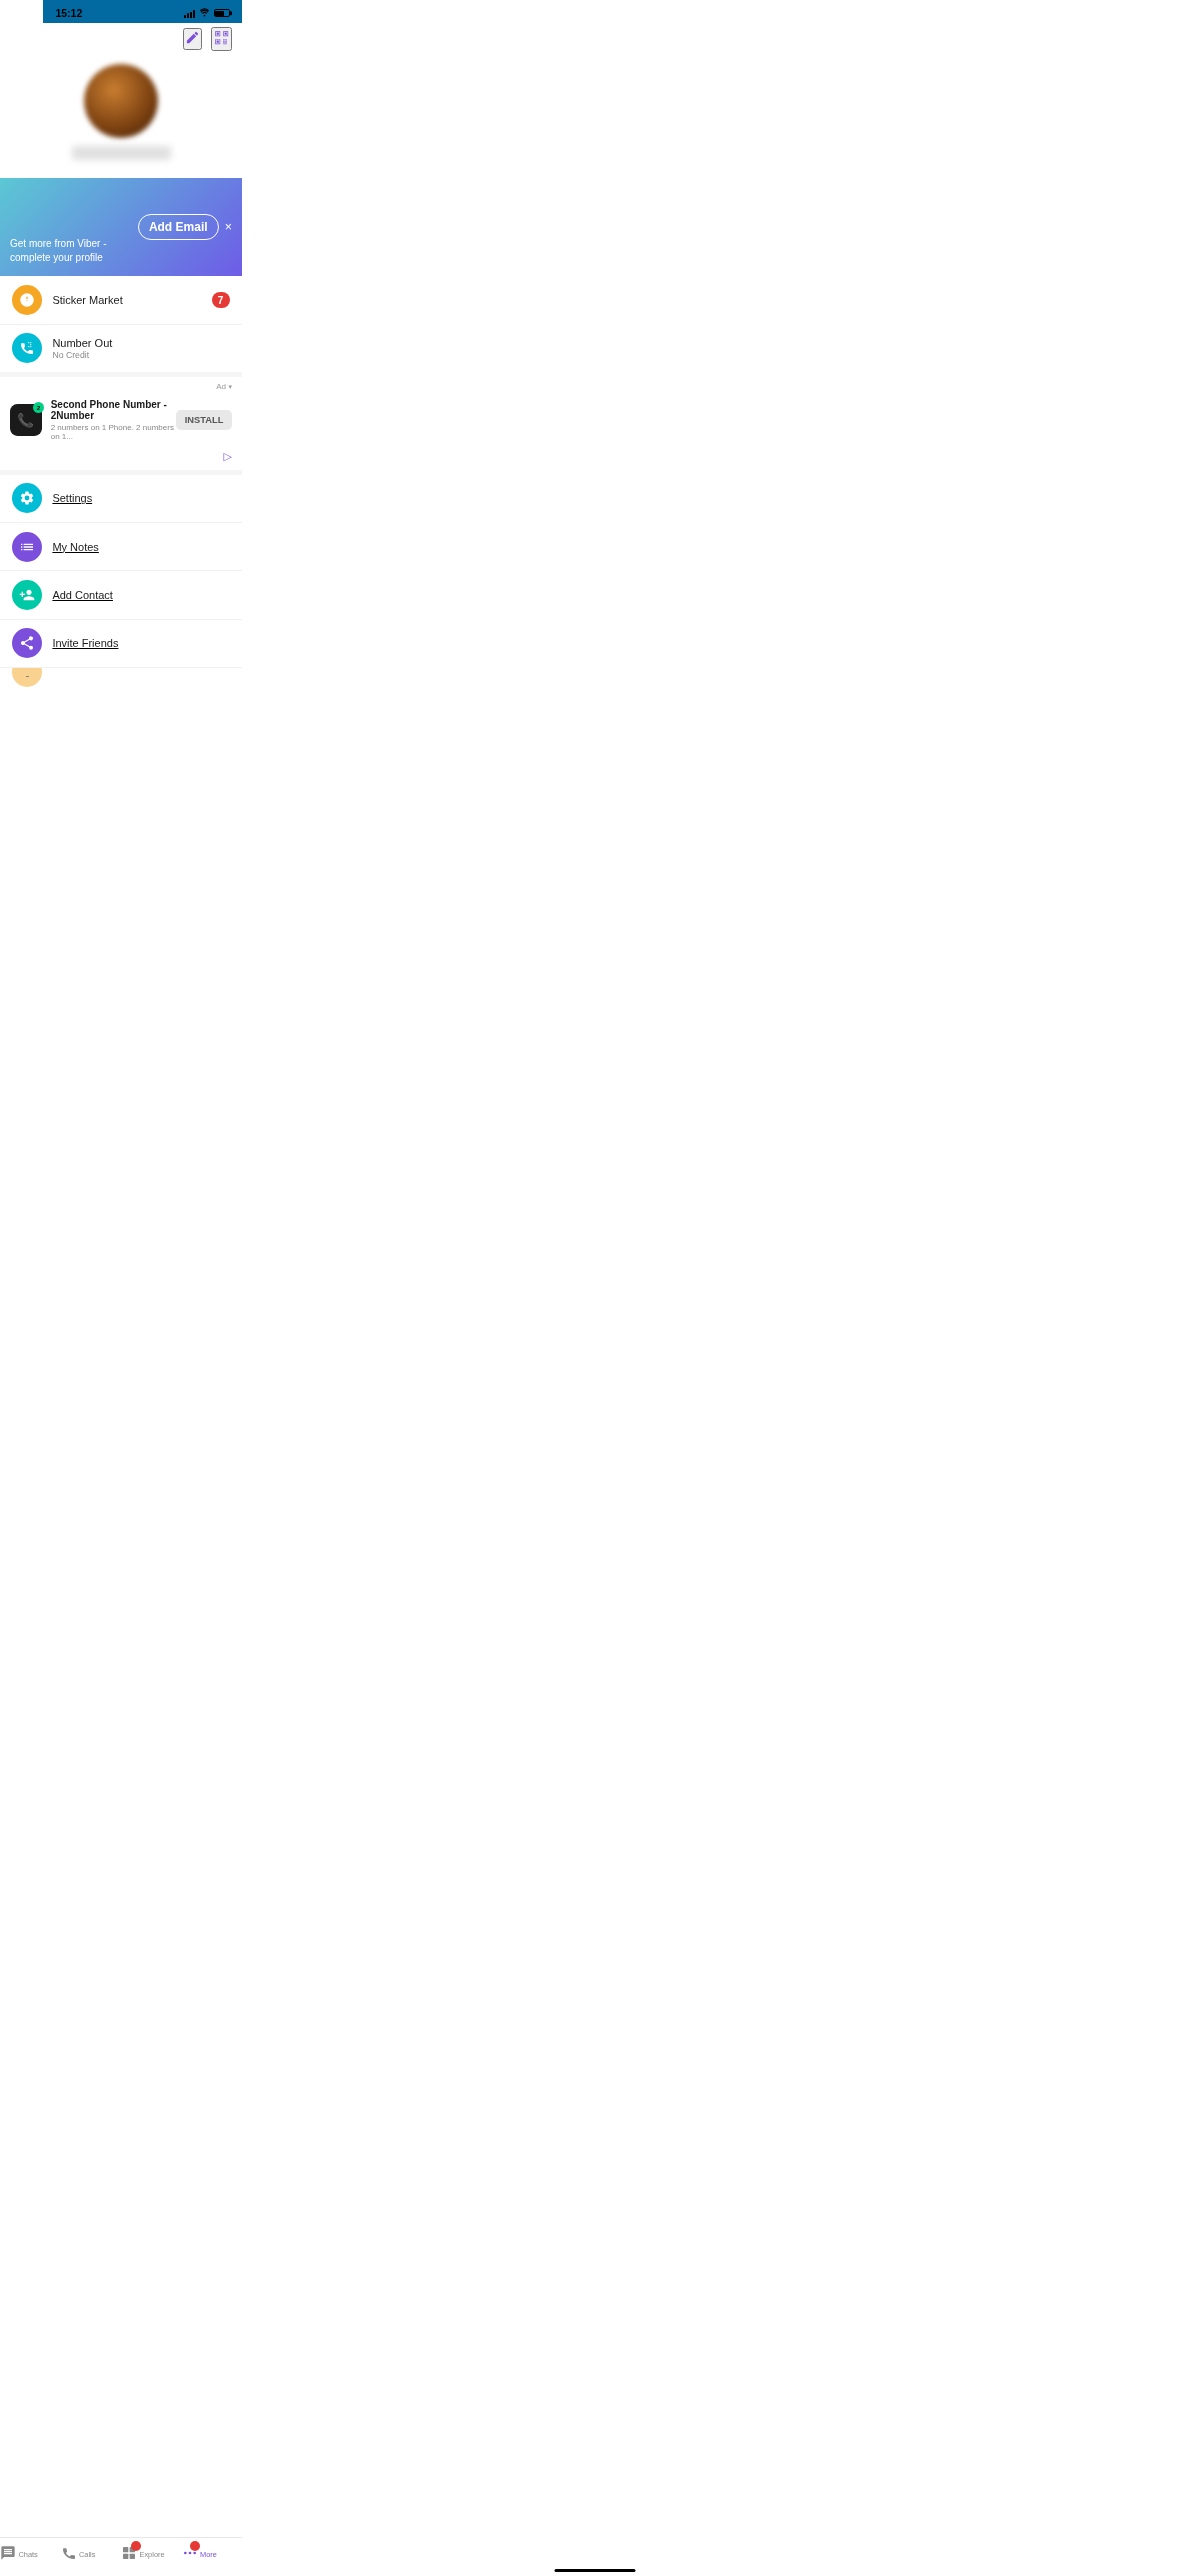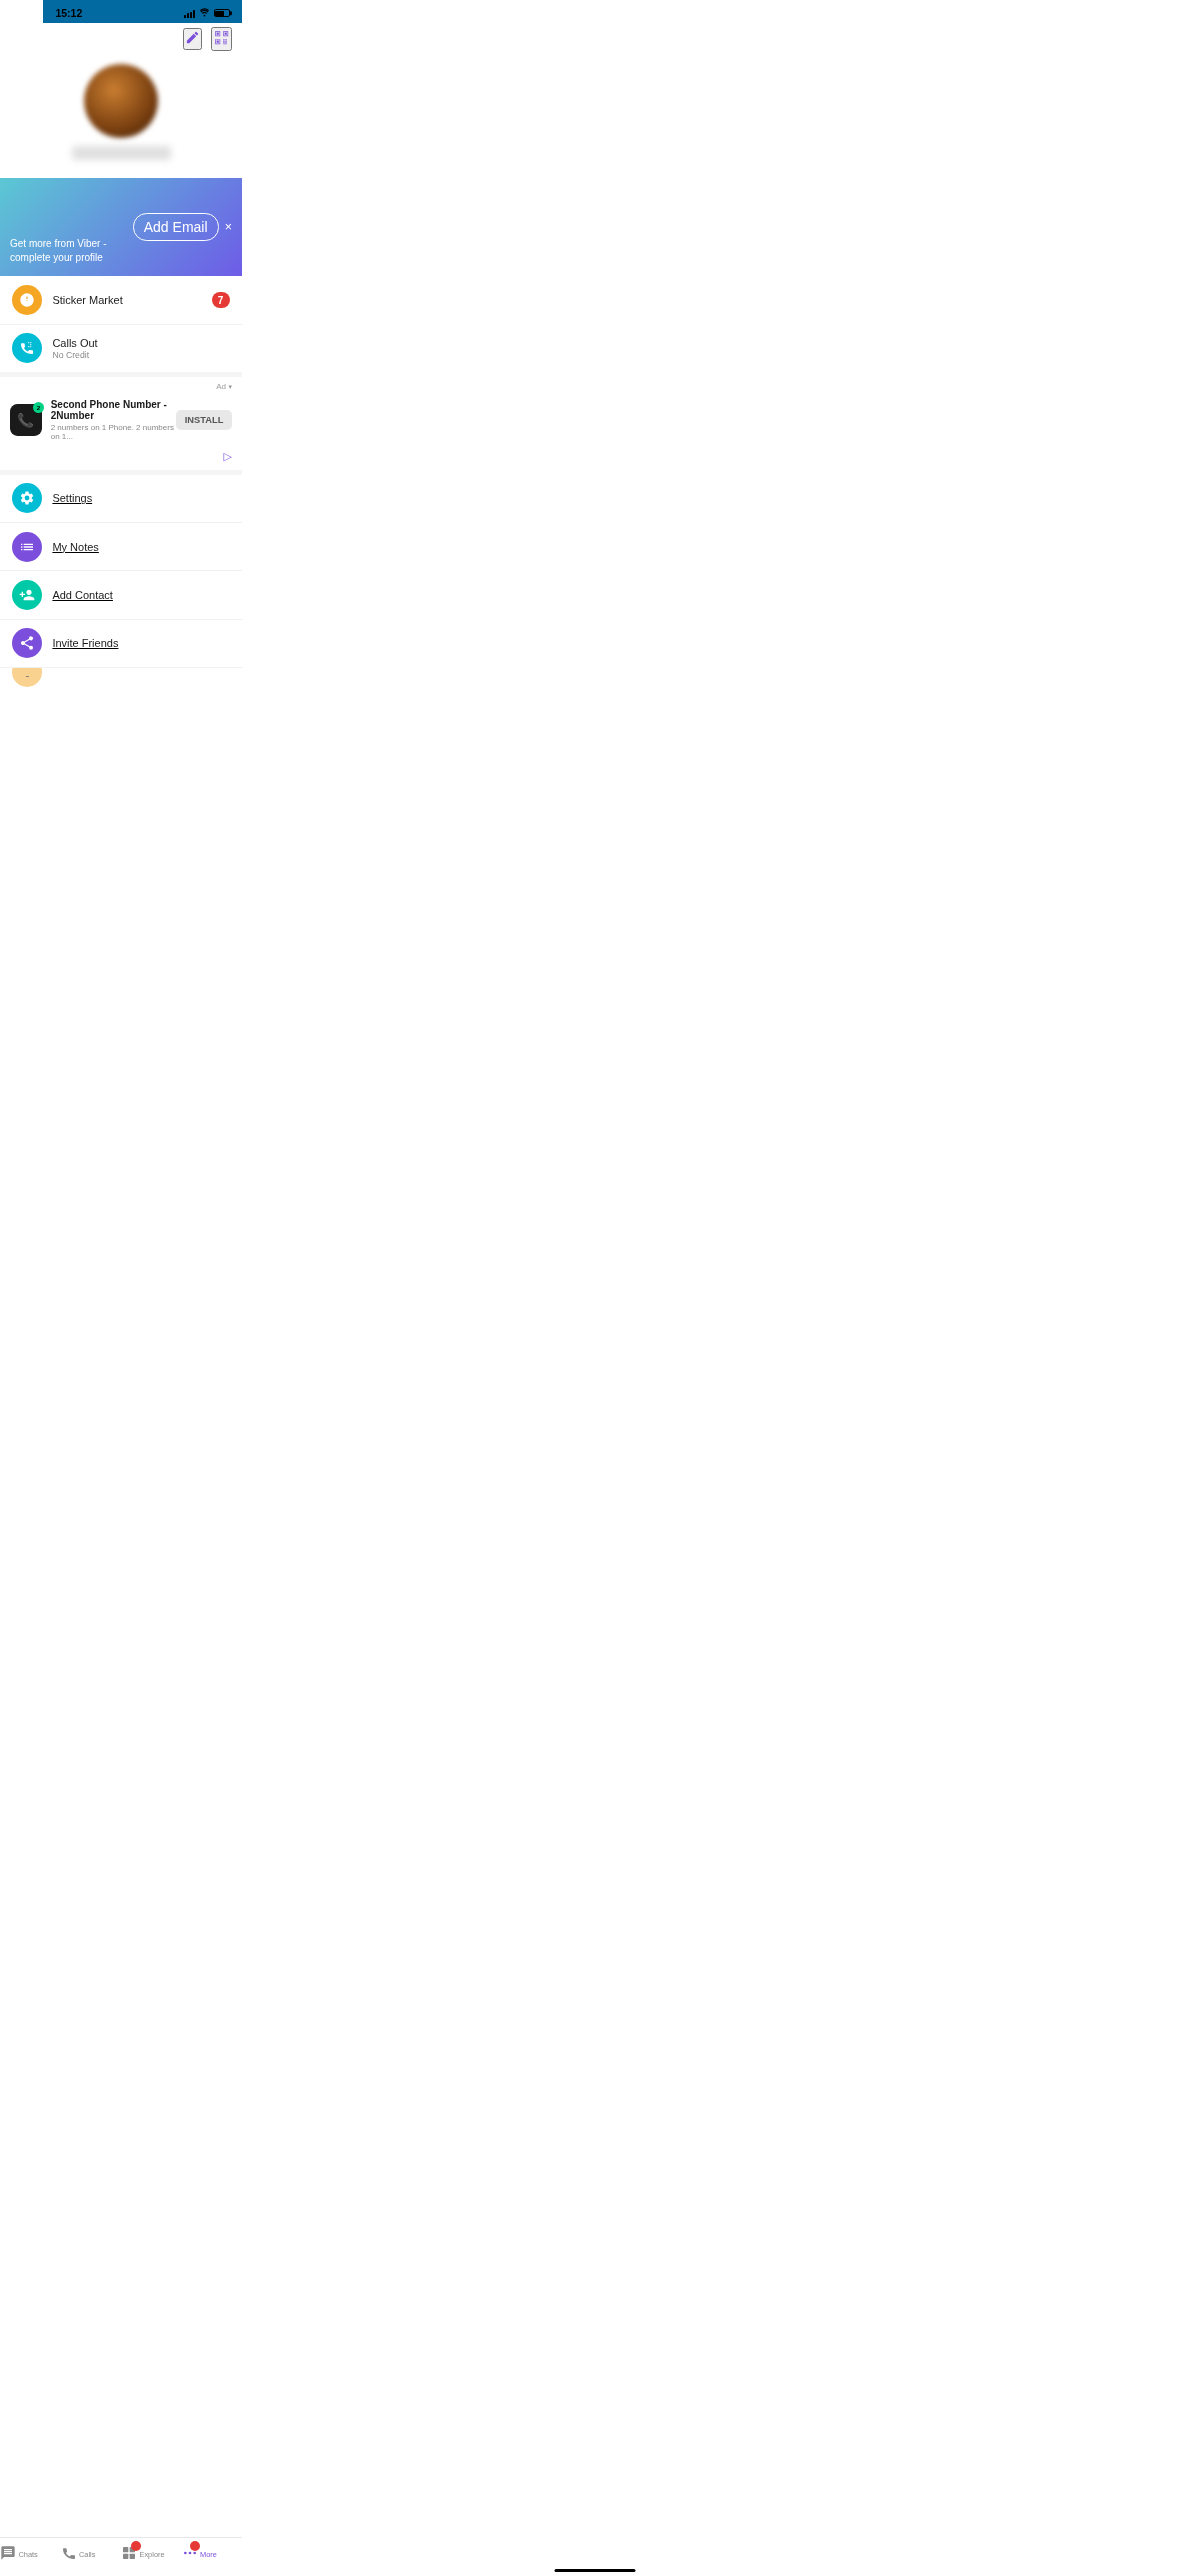--- a/index.html
+++ b/index.html
@@ -152,22 +152,22 @@
       display: flex;
       align-items: center;
       gap: 6.2px;
     }
     .add-email-btn {
       border: 1.2px solid #fff;
       background: transparent;
       color: #fff;
       padding: 5px 10px;
       border-radius: 13.6px;
-      font-size: 14px;
-      font-weight: 400;
+      font-size: 12px;
+      font-weight: 700;
       cursor: pointer;
       white-space: nowrap;
     }
     .close-btn {
       color: #fff;
       font-size: 12.4px;
       cursor: pointer;
       font-weight: 300;
       line-height: 1;
     }
@@ -448,21 +448,21 @@
     </div>
 
     <div class="menu-item">
       <div class="menu-icon teal">
         <svg viewBox="0 0 24 24" fill="white">
             <path d="M6.62 10.79a15.05 15.05 0 0 0 6.59 6.59l2.2-2.2a1 1 0 0 1 1.01-.24 11.5 11.5 0 0 0 3.6.57 1 1 0 0 1 1 1V20a1 1 0 0 1-1 1C9.61 21 3 14.39 3 6a1 1 0 0 1 1-1h3.5a1 1 0 0 1 1 1 11.5 11.5 0 0 0 .57 3.6 1 1 0 0 1-.25 1.01l-2.2 2.18z"></path>
             <path d="M16.5 3h2v2h-2V3zm-3 0h2v2h-2V3zm3 3h2v2h-2V6zm-3 3h2v2h-2V9zm3 0h2v2h-2V9z" fill="white" opacity="0.7"></path>
           </svg>
       </div>
       <div class="menu-content">
-        <div class="menu-title">Calls Out</div>
+        <div class="menu-title">Number Out</div>
         <div class="menu-subtitle">No Credit</div>
       </div>
     </div>
   </div>
 
   <div class="ad-section">
     <div class="ad-label">
       <span>Ad</span>
       <span class="ad-chevron">▾</span>
     </div>

